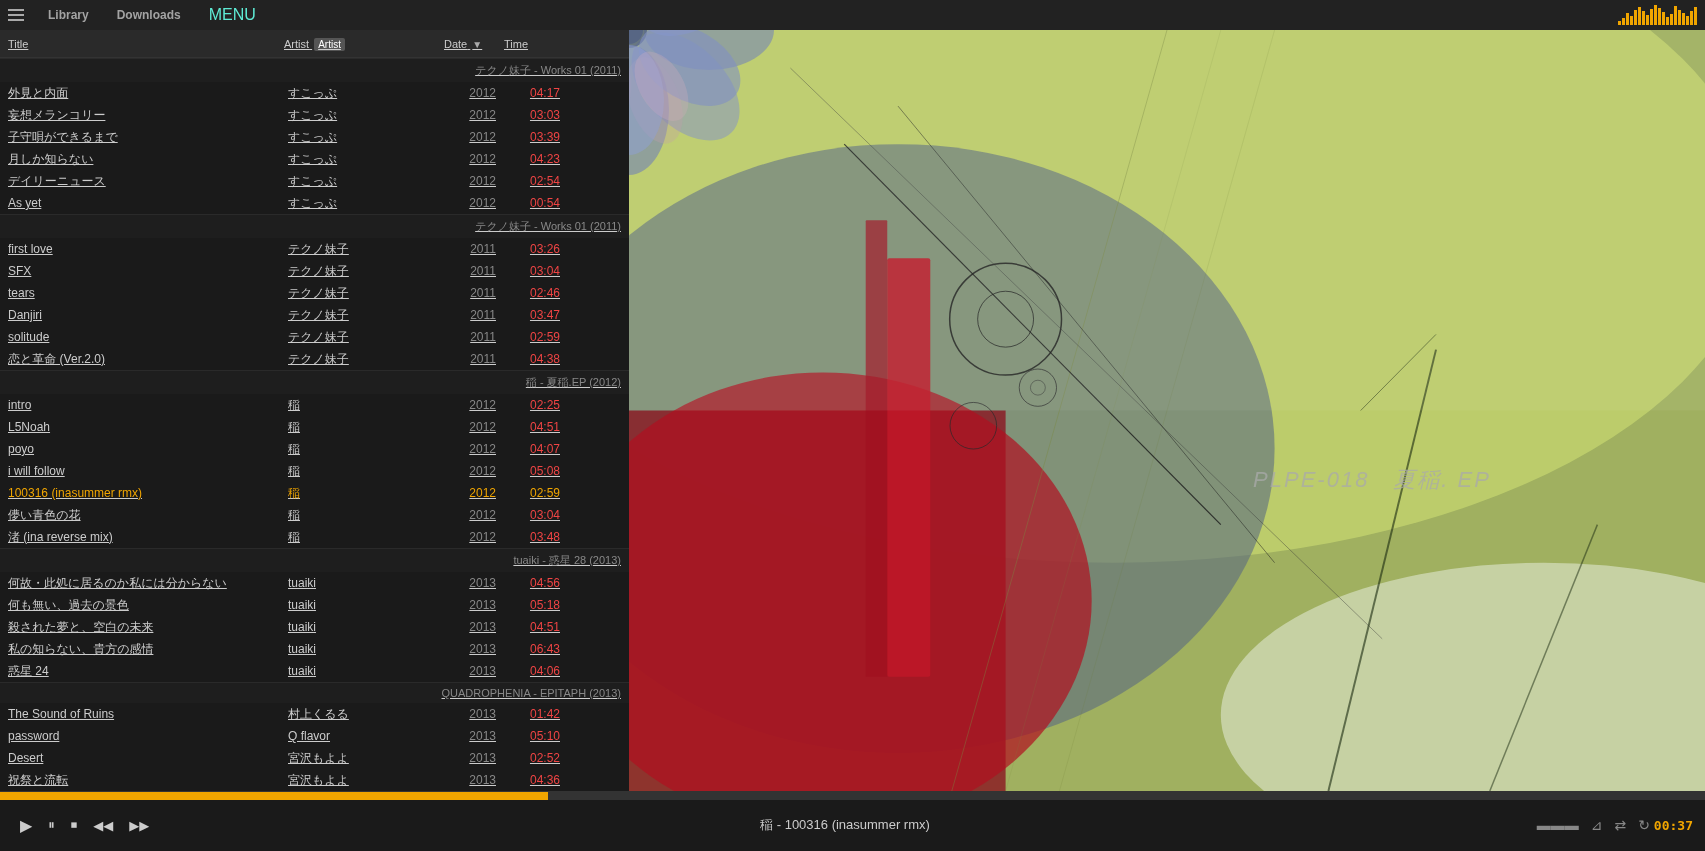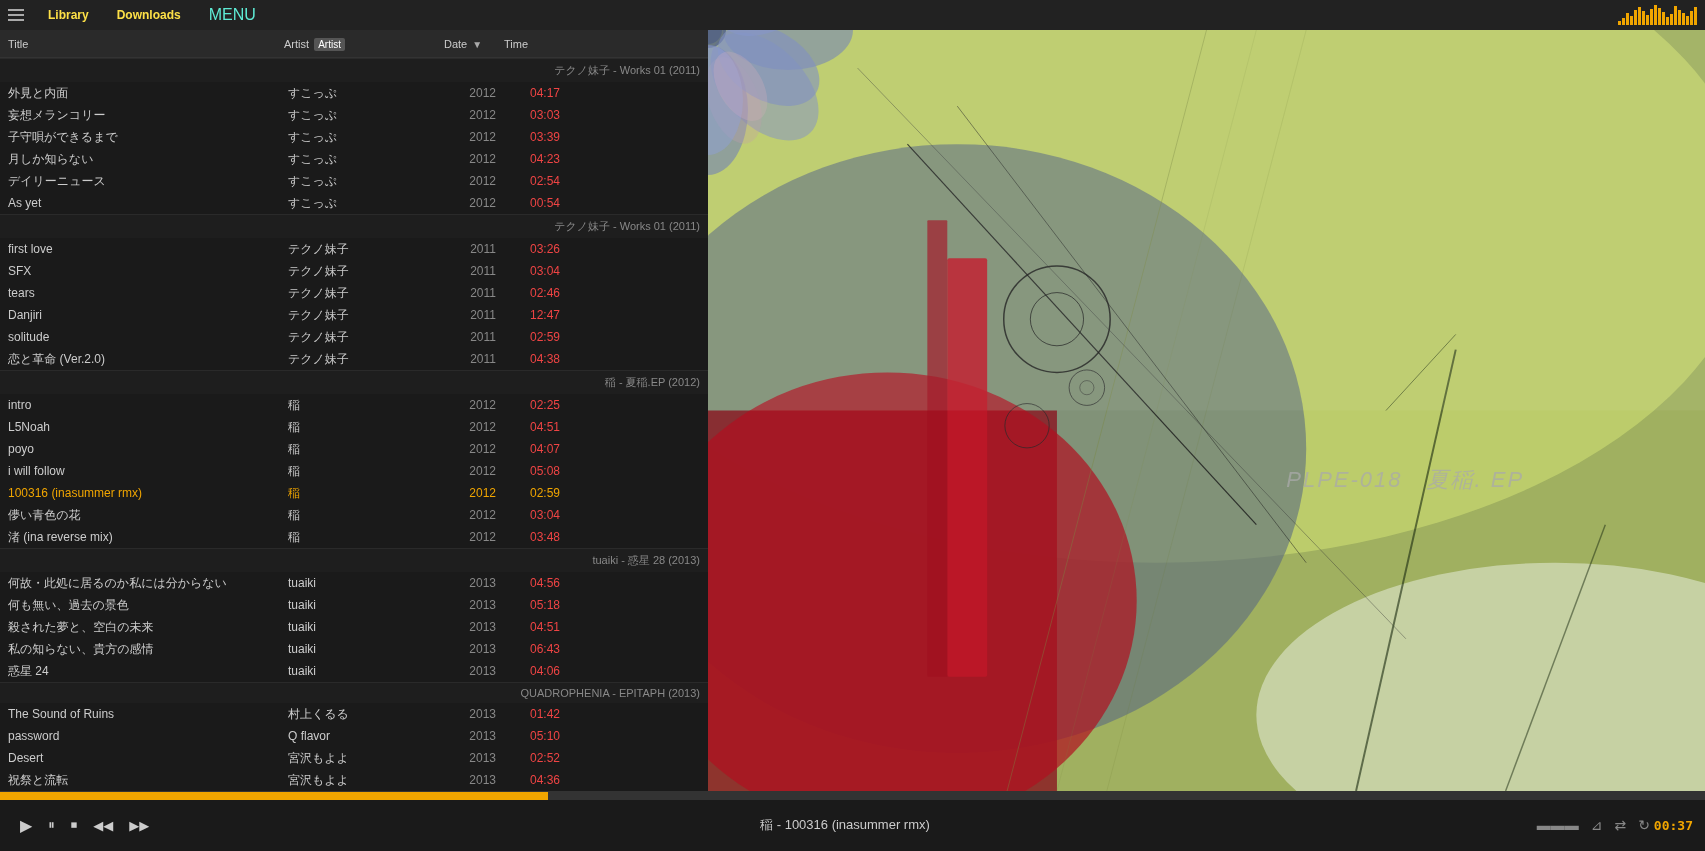--- a/index.html
+++ b/index.html
@@ -42,21 +42,21 @@
       width: 16px;
     }
     .tab {
       padding: 4px 12px;
       cursor: pointer;
       color: #aaa;
       font-size: 12px;
       border-radius: 2px;
     }
     .tab.active {
-      color: #fde047;
+      color: #a3a3a3;
       font-weight: bold;
     }
     .menu-label {
       padding: 4px 12px;
       color: #5eead4;
       font-size: 16px;
       cursor: pointer;
     }
     #visualizer {
       margin-left: auto;
@@ -72,26 +72,27 @@
 
     
     #main {
       display: flex;
       flex: 1;
       overflow: hidden;
     }
 
     
     #track-list {
-      width: 708px;
+      width: 629px;
       flex-shrink: 0;
       display: flex;
       flex-direction: column;
       overflow: hidden;
       background: #1a1a1a;
+      text-decoration: underline;
     }
 
     
     #col-headers {
       display: flex;
       background: #2a2a2a;
       height: 28px;
       align-items: center;
       border-bottom: 1px solid #333;
       flex-shrink: 0;
@@ -407,21 +408,21 @@
         <div class="track-row">
           <div class="track-title">tears</div>
           <div class="track-artist">テクノ妹子</div>
           <div class="track-date">2011</div>
           <div class="track-time">02:46</div>
         </div>
         <div class="track-row">
           <div class="track-title">Danjiri</div>
           <div class="track-artist">テクノ妹子</div>
           <div class="track-date">2011</div>
-          <div class="track-time">12:47</div>
+          <div class="track-time">03:47</div>
         </div>
         <div class="track-row">
           <div class="track-title">solitude</div>
           <div class="track-artist">テクノ妹子</div>
           <div class="track-date">2011</div>
           <div class="track-time">02:59</div>
         </div>
         <div class="track-row">
           <div class="track-title">恋と革命 (Ver.2.0)</div>
           <div class="track-artist">テクノ妹子</div>

